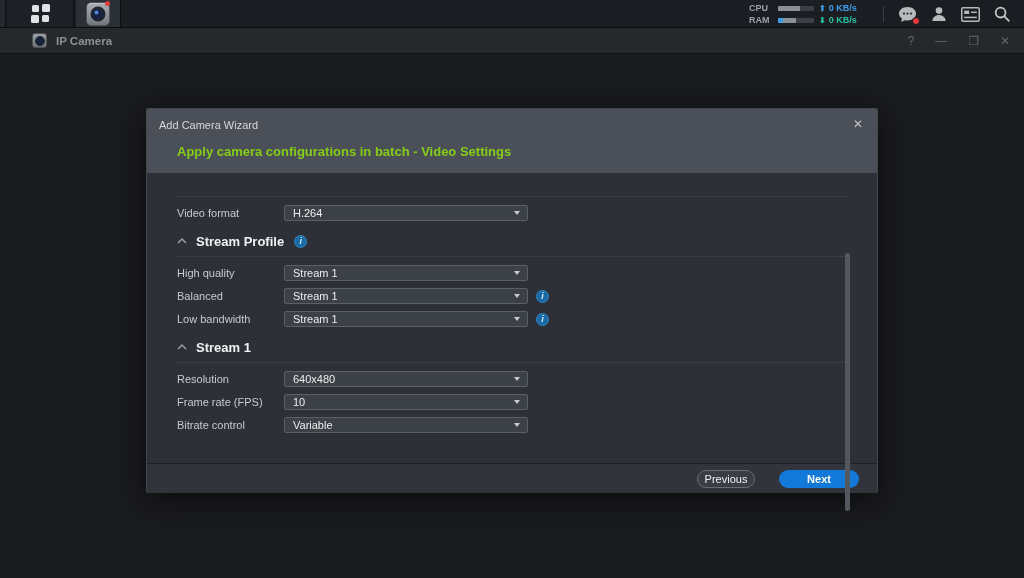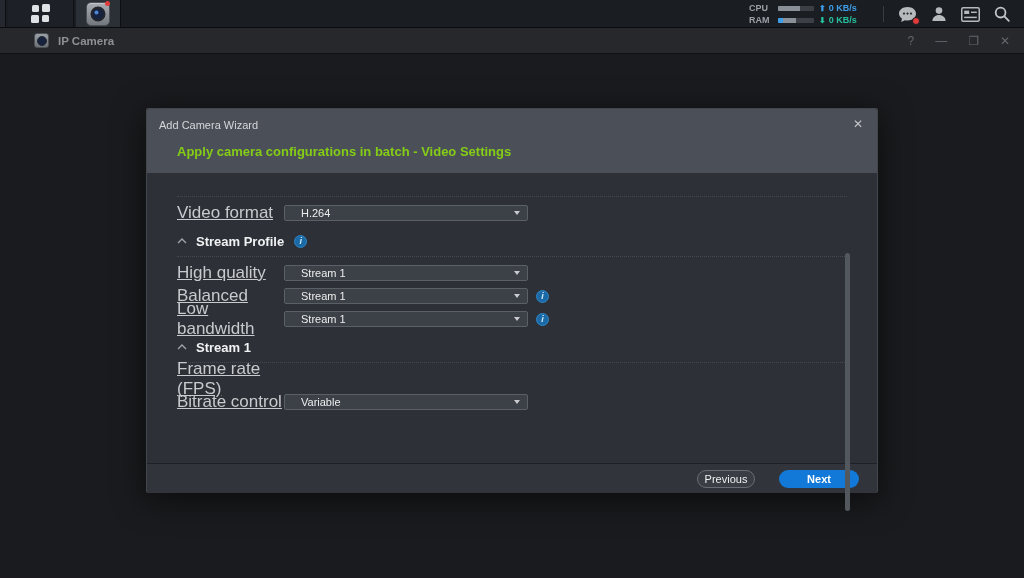--- a/index.html
+++ b/index.html
@@ -45,21 +45,21 @@
   .speed.down { color:#25c2a0; }
   .speed .arrow { font-size:8px; }
   .task-sep { width:1px; height:16px; background:#383c42; }
   .task-icon { position:relative; display:flex; align-items:center; cursor:pointer; }
   .badge { position:absolute; right:-3px; bottom:-2px; width:8px; height:8px;
     border-radius:50%; background:#e23b3b; border:1.5px solid #1a1d22; }
 
   
   .winbar { position:absolute; left:0; top:28px; width:1024px; height:26px;
     background:#26282b; border-bottom:1px solid #101114; display:flex; align-items:center; }
-  .winbar-left { display:flex; align-items:center; gap:9px; padding-left:20px;margin-left:14px; }
+  .winbar-left { display:flex; align-items:center; gap:9px; padding-left:32px; }
   .mini-cam { width:15px; height:15px; border-radius:3px;
     background:linear-gradient(180deg,#9aa0a6,#6d7278); border:1px solid #4e5257; position:relative; }
   .mini-cam::after { content:""; position:absolute; left:50%; top:50%;
     transform:translate(-50%,-50%); width:8px; height:8px; border-radius:50%;
     background:#17223f; border:1px solid #26292e; }
   .win-title { font-size:11.5px; font-weight:bold; color:#8e9194; }
   .win-controls { position:absolute; right:14px; top:0; height:26px; display:flex;
     align-items:center; gap:21px; color:#63676c; font-size:12px; }
   .win-controls span { cursor:pointer; }
 
@@ -74,23 +74,23 @@
   .dlg-header { height:64px; background:#4b5058; border-radius:2px 2px 0 0; position:relative;
     padding:10px 20px 0 12px; }
   .dlg-title { font-size:11px; color:#d4d6d9; }
   .dlg-close { position:absolute; right:14px; top:8px; font-size:12px; color:#c2c4c7; cursor:pointer; }
   .dlg-heading { margin:13px 0 0 18px; font-size:13px; font-weight:bold; color:#84cc16; }
   .dlg-body { height:290px; padding:16px 30px 0 30px; position:relative; }
   .section-header { display:flex; align-items:center; gap:9px; height:16px; cursor:pointer; }
   .section-title { font-size:13px; font-weight:bold; color:#f1f2f4; }
   .divider { border-top:1px dotted #45494f; margin-top:7px; margin-bottom:8px; }
   .row { display:flex; align-items:center; height:16px; margin-bottom:7px; }
-  .row-label { width:107px; font-size:17px; color:#c8cacd;text-decoration:underline; }
+  .row-label { width:107px; font-size:11px; color:#c8cacd; }
   .select { width:244px; height:16px; background:#3c4047; border:1px solid #5b5f66;
-    border-radius:2px; display:flex; align-items:center; padding:0 16px; position:relative;
+    border-radius:2px; display:flex; align-items:center; padding:0 8px; position:relative;
     cursor:pointer; }
   .select-value { font-size:11px; color:#eceded; }
   .caret { position:absolute; right:7px; top:5px; width:0; height:0;
     border-left:3.5px solid transparent; border-right:3.5px solid transparent;
     border-top:4.5px solid #c9cbce; }
   .info-icon { width:13px; height:13px; border-radius:50%; background:#1b6aa5;
     border:1px solid #2e86c8; color:#cfe9fb; font-size:9px; font-weight:bold;
     display:flex; align-items:center; justify-content:center; margin-left:8px;
     cursor:pointer; font-style:italic; line-height:1; }
   .sect-gap { margin-top:12px; }
@@ -247,21 +247,32 @@
     </div>
 
     <div class="section-header sect-gap">
       <svg width="10" height="6" viewBox="0 0 10 6">
           <polyline points="1,5 5,1 9,5" fill="none" stroke="#9ea3a8" stroke-width="1.4"></polyline>
         </svg>
       <span class="section-title">Stream 1</span>
     </div>
     <div class="divider"></div>
     <div class="row">
+      <span class="row-label">Resolution</span>
+      <div class="select">
+        <span class="select-value">640x480</span>
+        <span class="caret"></span>
+      </div>
+    </div>
+    <div class="row">
       <span class="row-label">Frame rate (FPS)</span>
+      <div class="select">
+        <span class="select-value">10</span>
+        <span class="caret"></span>
+      </div>
     </div>
     <div class="row">
       <span class="row-label">Bitrate control</span>
       <div class="select">
         <span class="select-value">Variable</span>
         <span class="caret"></span>
       </div>
     </div>
 
     <div class="scroll-thumb"></div>

